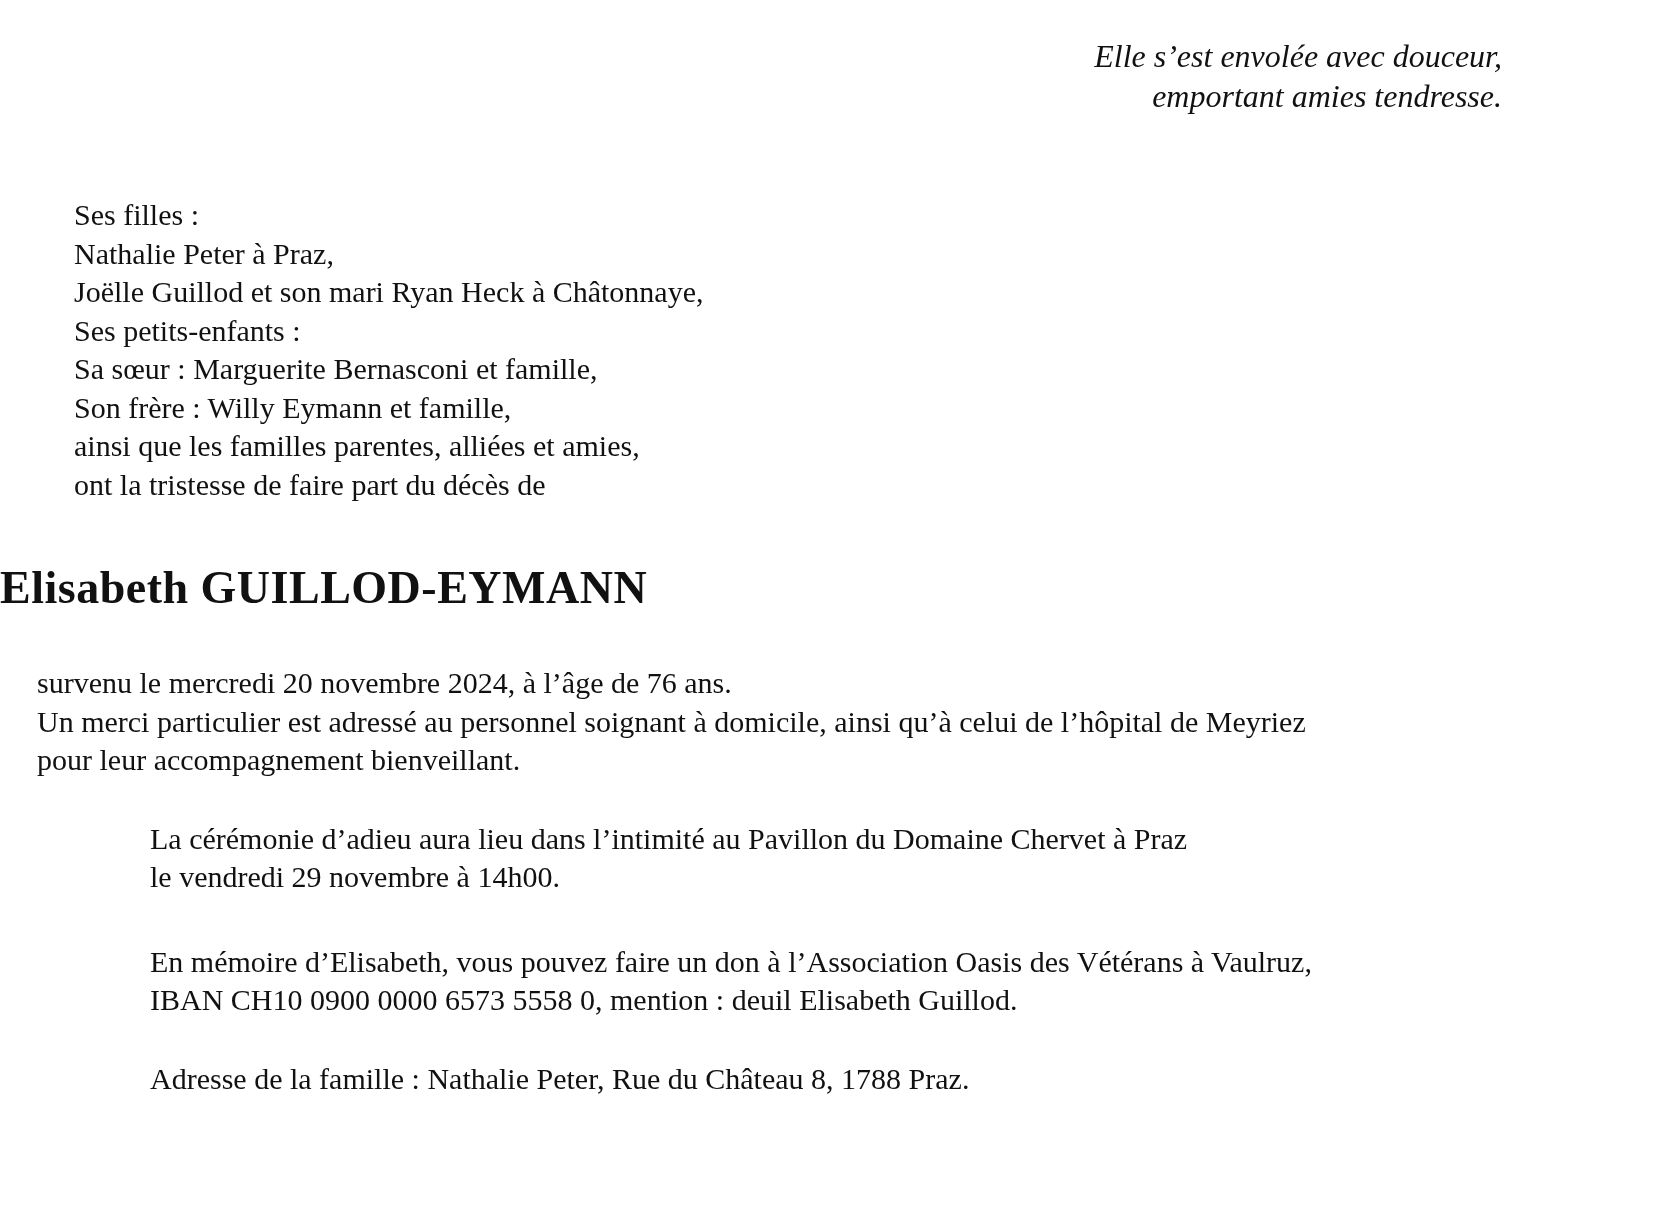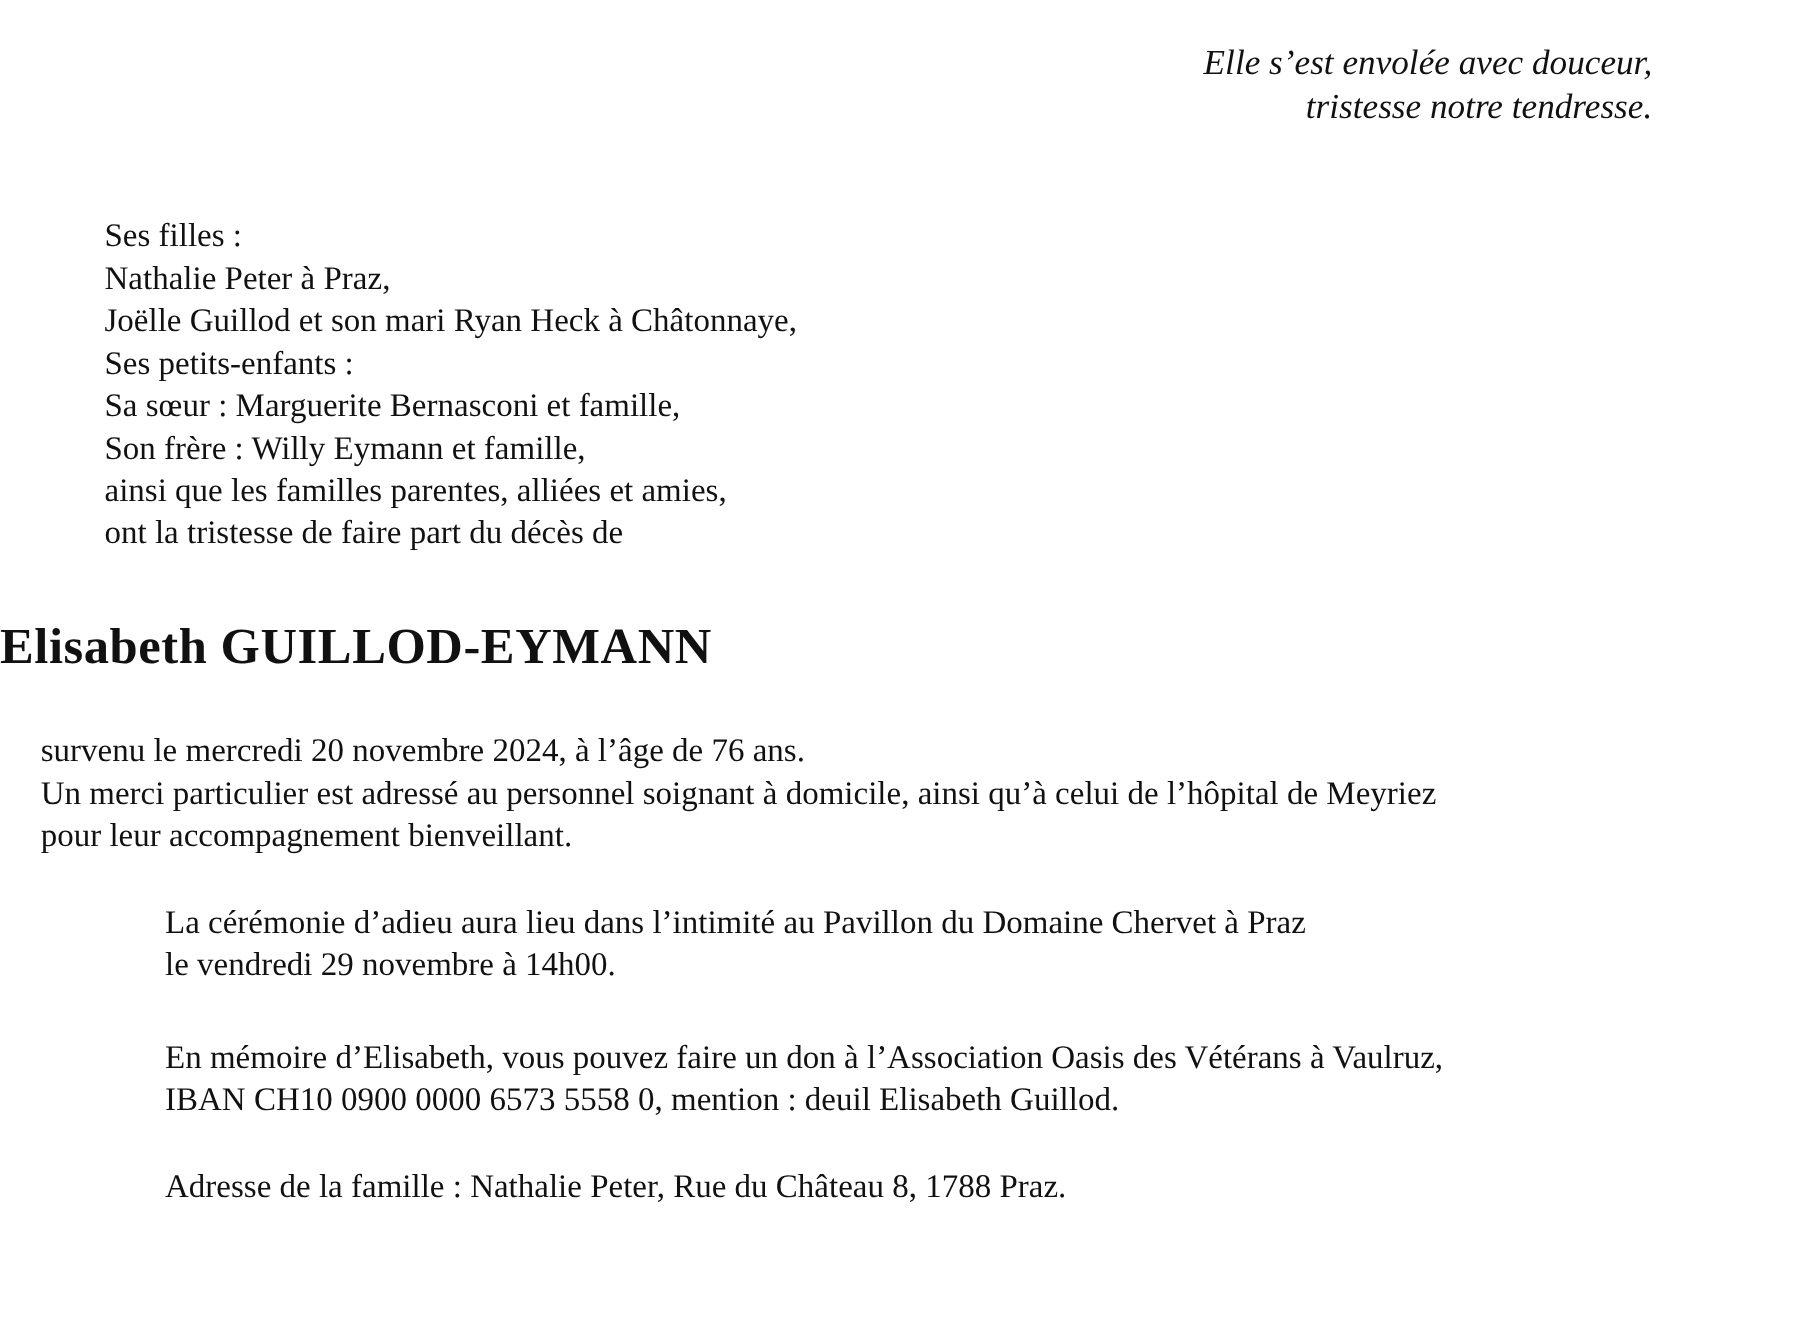--- a/index.html
+++ b/index.html
@@ -21,21 +21,21 @@
   }
   .epigraph {
     padding-top: 36px;
     margin-right: 152px;
     text-align: right;
     font-style: italic;
     font-size: 32px;
     line-height: 40px;
   }
   .family {
-    margin: 80px 100px 0 95px;
+    margin: 80px 100px 0 74px;
   }
   .title {
     margin: 56px 0 0 0;
     width: 100%;
     text-align: left;
     font-size: 46px;
     line-height: 56px;
     font-weight: bold;
     letter-spacing: 0.5px;
   }
@@ -49,21 +49,21 @@
   .para-address  { margin-top: 40px; }
   b { font-weight: normal; }
 </style>
 </head>
 <body>
 
 <div class="page">
 
   <div class="epigraph">
     <div>Elle s’est envolée avec douceur,</div>
-    <div>tristesse notre tendresse.</div>
+    <div>emportant amies tendresse.</div>
   </div>
 
   <div class="family">
       <div><span>Ses filles :</span></div>
       <div><span>Nathalie </span><b>Peter</b><span> à Praz,</span></div>
       <div><span>Joëlle </span><b>Guillod</b><span> et son mari Ryan </span><b>Heck</b><span> à Châtonnaye,</span></div>
       <div><span>Ses petits-enfants :</span></div>
       <div><span>Sa sœur : Marguerite </span><b>Bernasconi</b><span> et famille,</span></div>
       <div><span>Son frère : Willy </span><b>Eymann</b><span> et famille,</span></div>
       <div><span>ainsi que les familles parentes, alliées et amies,</span></div>

